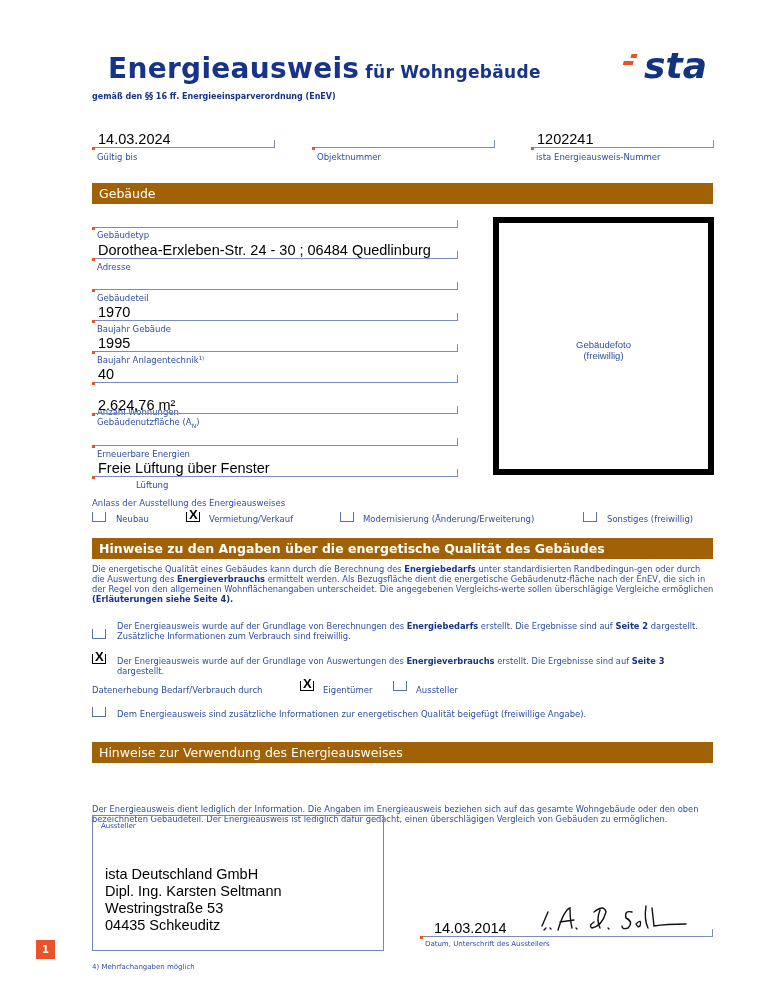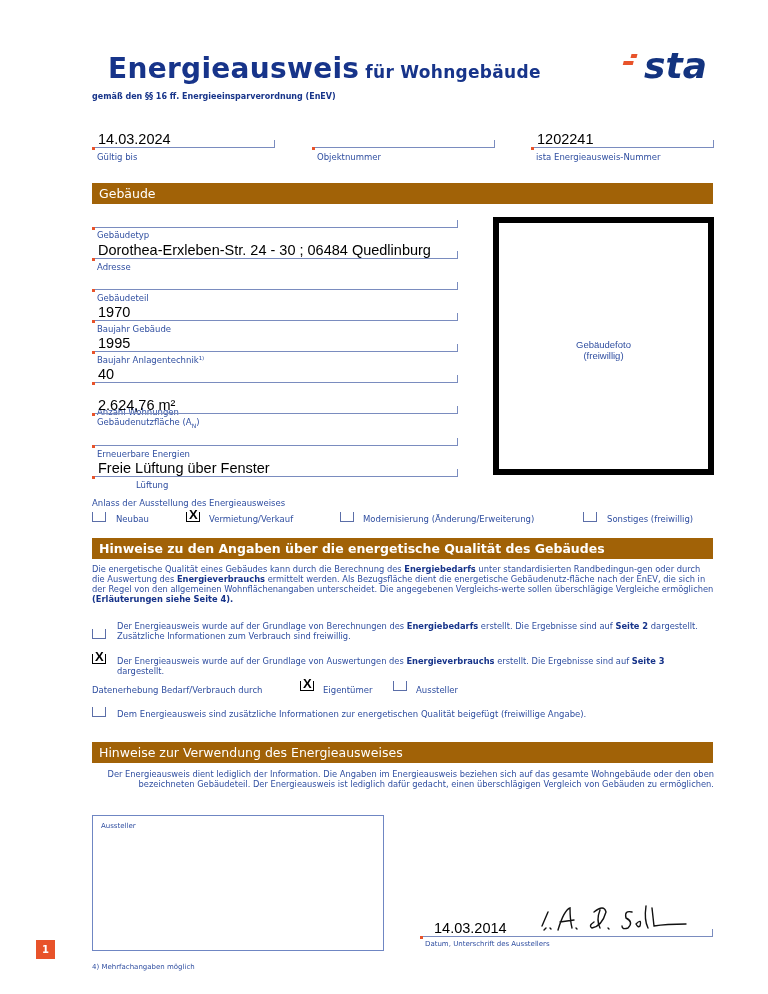--- a/index.html
+++ b/index.html
@@ -173,24 +173,30 @@
     <span class="x">X</span>
   </div>
 <div class="cb-label" style="left:323px; top:685px;">Eigentümer</div>
 <div class="cb" style="left:393px; top:681px;"></div>
 <div class="cb-label" style="left:416px; top:685px;">Aussteller</div>
 
 <div class="cb" style="left:92px; top:707px;"></div>
 <div class="cb-label" style="left:117px; top:709px;">Dem Energieausweis sind zusätzliche Informationen zur energetischen Qualität beigefügt (freiwillige Angabe).</div>
 
 <div class="bar" style="top:742px;">Hinweise zur Verwendung des Energieausweises</div>
-<div class="para" style="left:92px; top:769px; width:622px;text-align:right;">Der Energieausweis dient lediglich der Information. Die Angaben im Energieausweis beziehen sich auf das gesamte Wohngebäude oder den oben bezeichneten Gebäudeteil. Der Energieausweis ist lediglich dafür gedacht, einen überschlägigen Vergleich von Gebäuden zu ermöglichen.</div>
+<div class="para" style="left:92px; top:804px; width:622px;">Der Energieausweis dient lediglich der Information. Die Angaben im Energieausweis beziehen sich auf das gesamte Wohngebäude oder den oben bezeichneten Gebäudeteil. Der Energieausweis ist lediglich dafür gedacht, einen überschlägigen Vergleich von Gebäuden zu ermöglichen.</div>
 
 <div class="abs issuer-box">
   <div class="issuer-label">Aussteller</div>
+  <div class="issuer-lines">
+    <div>ista Deutschland GmbH</div>
+    <div>Dipl. Ing. Karsten Seltmann</div>
+    <div>Westringstraße 53</div>
+    <div>04435 Schkeuditz</div>
+  </div>
 </div>
 
 <div class="field" style="left:420px; top:923px; width:293px;">
   <span class="marker"></span>
   <span class="value" style="left:14px;">14.03.2014</span>
 </div>
 <div class="field-label" style="left:425px; top:940px; font-size:7px;">Datum, Unterschrift des Ausstellers</div>
 
 <svg class="abs signature" viewBox="0 0 158 40">
   <path d="M6 28 L12 14 M10 30 L8 32 M14 30 L15 31" stroke="#111" stroke-width="1.4" fill="none" stroke-linecap="round"></path>

